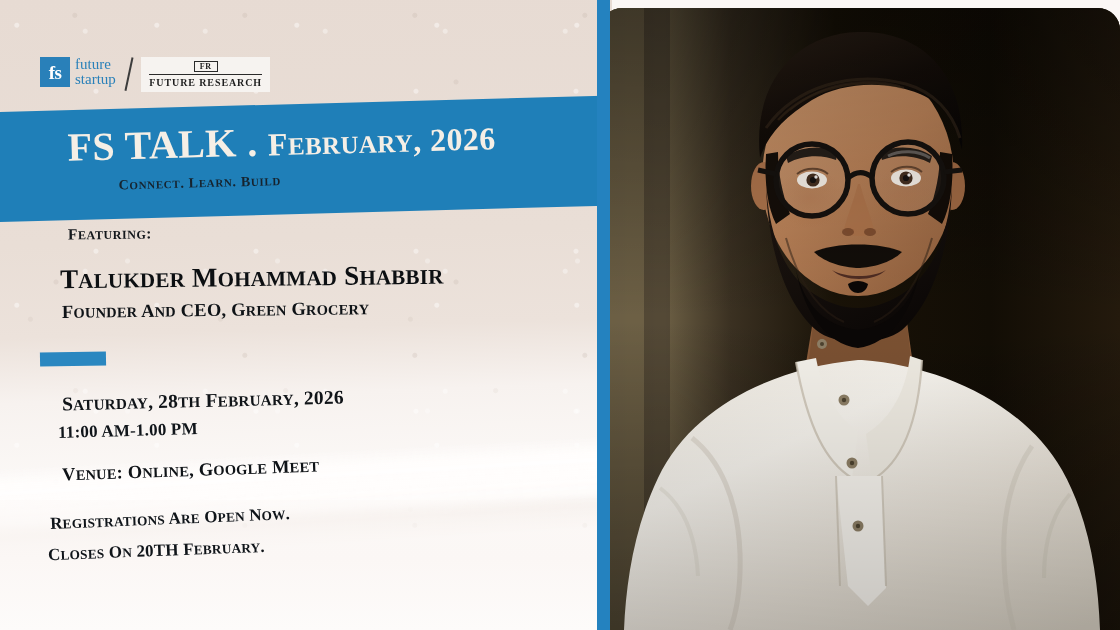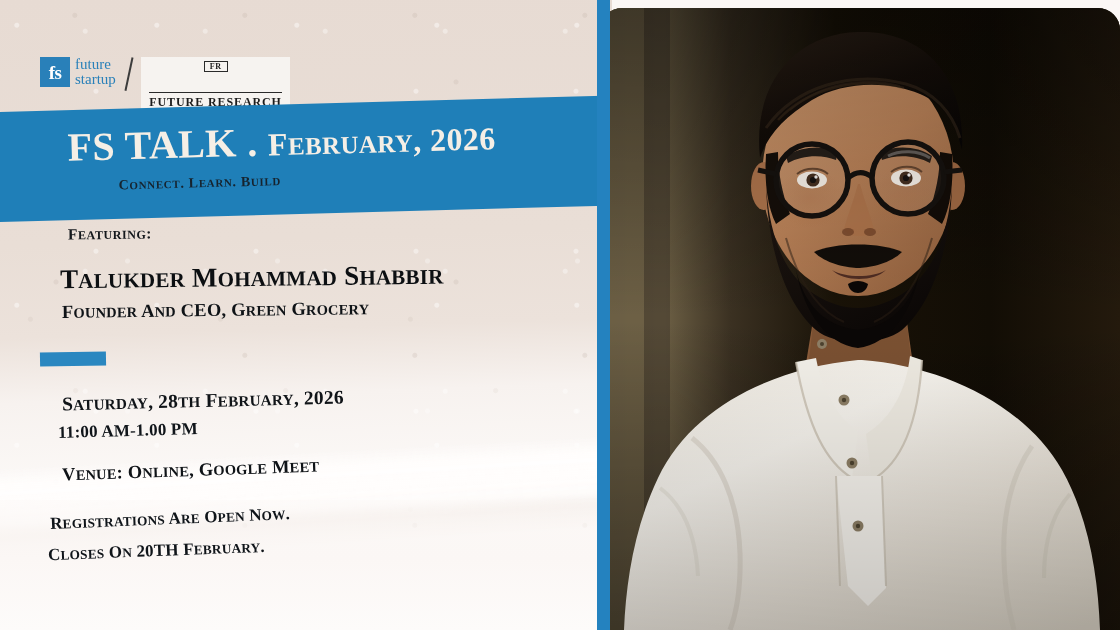--- a/index.html
+++ b/index.html
@@ -69,22 +69,22 @@
   }
   .logo-div{width:1.5px;height:34px;background:#3c3c3c;transform:rotate(12deg);margin:0 3px;}
   .fr-logo{
     background:#f6f3f0;padding:4px 8px;display:flex;flex-direction:column;align-items:center;gap:2px;
   }
   .fr-box{
     border:1px solid #2a2a2a;padding:0px 5px;font-size:8px;letter-spacing:.6px;
     font-family:"Liberation Serif",serif;color:#1d1d1d;font-weight:700;
   }
   .fr-name{
-    font-size:12px;letter-spacing:.9px;color:#1d1d1d;font-family:"Liberation Serif",serif;
-    font-weight:700;border-top:1px solid #2a2a2a;padding-top:1.5px;margin-top:18px;
+    font-size:10px;letter-spacing:.9px;color:#1d1d1d;font-family:"Liberation Serif",serif;
+    font-weight:700;border-top:1px solid #2a2a2a;padding-top:1.5px;
   }
 
   
   .banner{
     position:absolute;left:-28px;top:104px;width:652px;height:110px;
     background:#1f7fb8;transform:rotate(-1.55deg);
   }
   .banner-txt{
     position:absolute;left:0px;top:103px;width:640px;height:112px;
     transform:rotate(-1.55deg);

